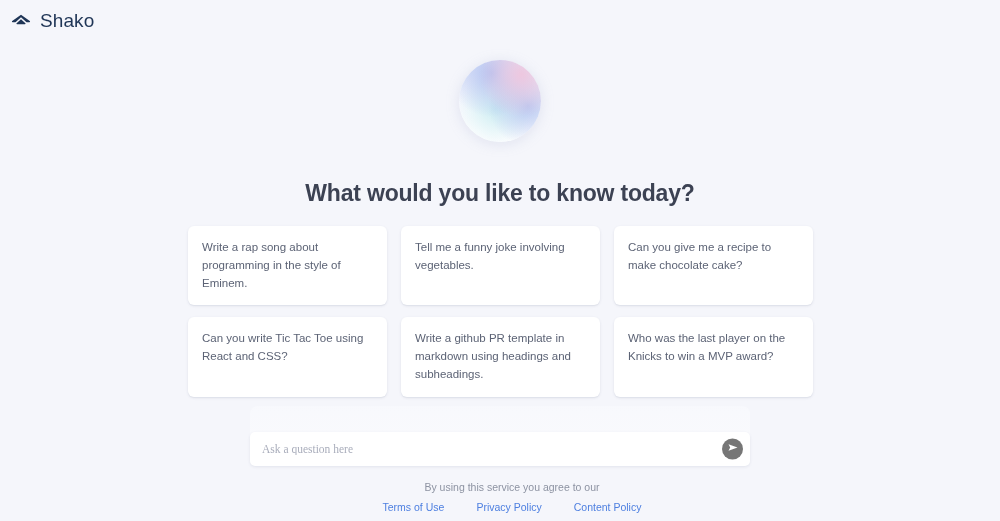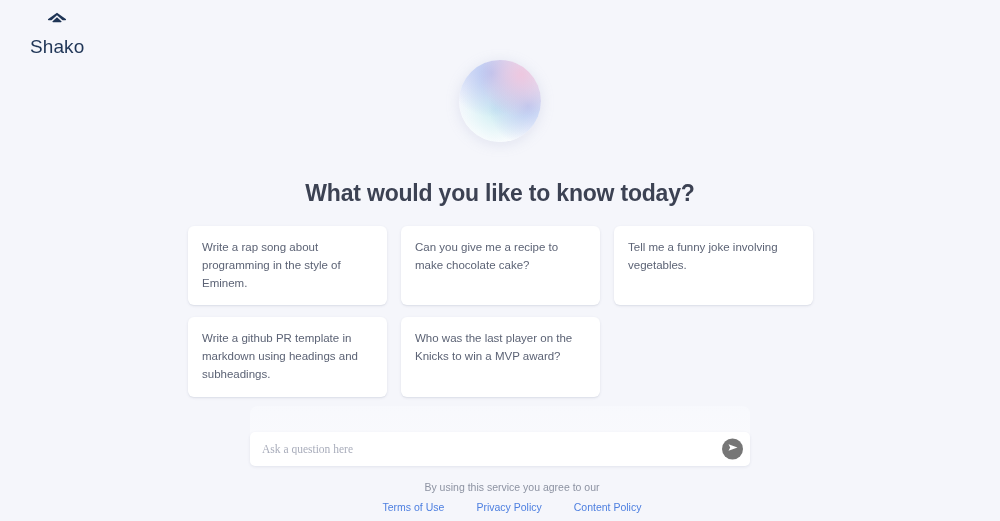--- a/index.html
+++ b/index.html
@@ -13,26 +13,25 @@
     font-family: "Liberation Sans", sans-serif;
     overflow: hidden;
     position: relative;
     color: #3d4355;
   }
 
   
   .brand {
     position: absolute;
     top: 7px;
-    left: 30px;
+    left: 10px;
     display: flex;
     align-items: center;
     gap: 8px;
     height: 26px;
-    flex-direction: column;
   }
   .brand-mark {
     width: 22px;
     height: 22px;
     display: block;
   }
   .brand-name {
     font-size: 19px;
     font-weight: 400;
     color: #1f3556;
@@ -196,26 +195,29 @@
 <div class="hero">
   <div class="orb"></div>
   <h1 class="headline">What would you like to know today?</h1>
 </div>
 
 <div class="suggestions">
   <div class="card">
     <span class="card-text">Write a rap song about programming in the style of Eminem.</span>
   </div>
   <div class="card">
+    <span class="card-text">Tell me a funny joke involving vegetables.</span>
+  </div>
+  <div class="card">
     <span class="card-text">Can you give me a recipe to make chocolate cake?</span>
   </div>
-  <div class="card">
-    <span class="card-text">Tell me a funny joke involving vegetables.</span>
-  </div>
-
+
+  <div class="card card-row-2-item" style="min-height:40px">
+    <span class="card-text">Can you write Tic Tac Toe using React and CSS?</span>
+  </div>
   <div class="card card-row-2-item" style="min-height:40px">
     <span class="card-text">Write a github PR template in markdown using headings and subheadings.</span>
   </div>
   <div class="card card-row-2-item" style="min-height:40px">
     <span class="card-text">Who was the last player on the Knicks to win a MVP award?</span>
   </div>
 </div>
 
 <div class="composer-wrap">
   <div class="composer">

